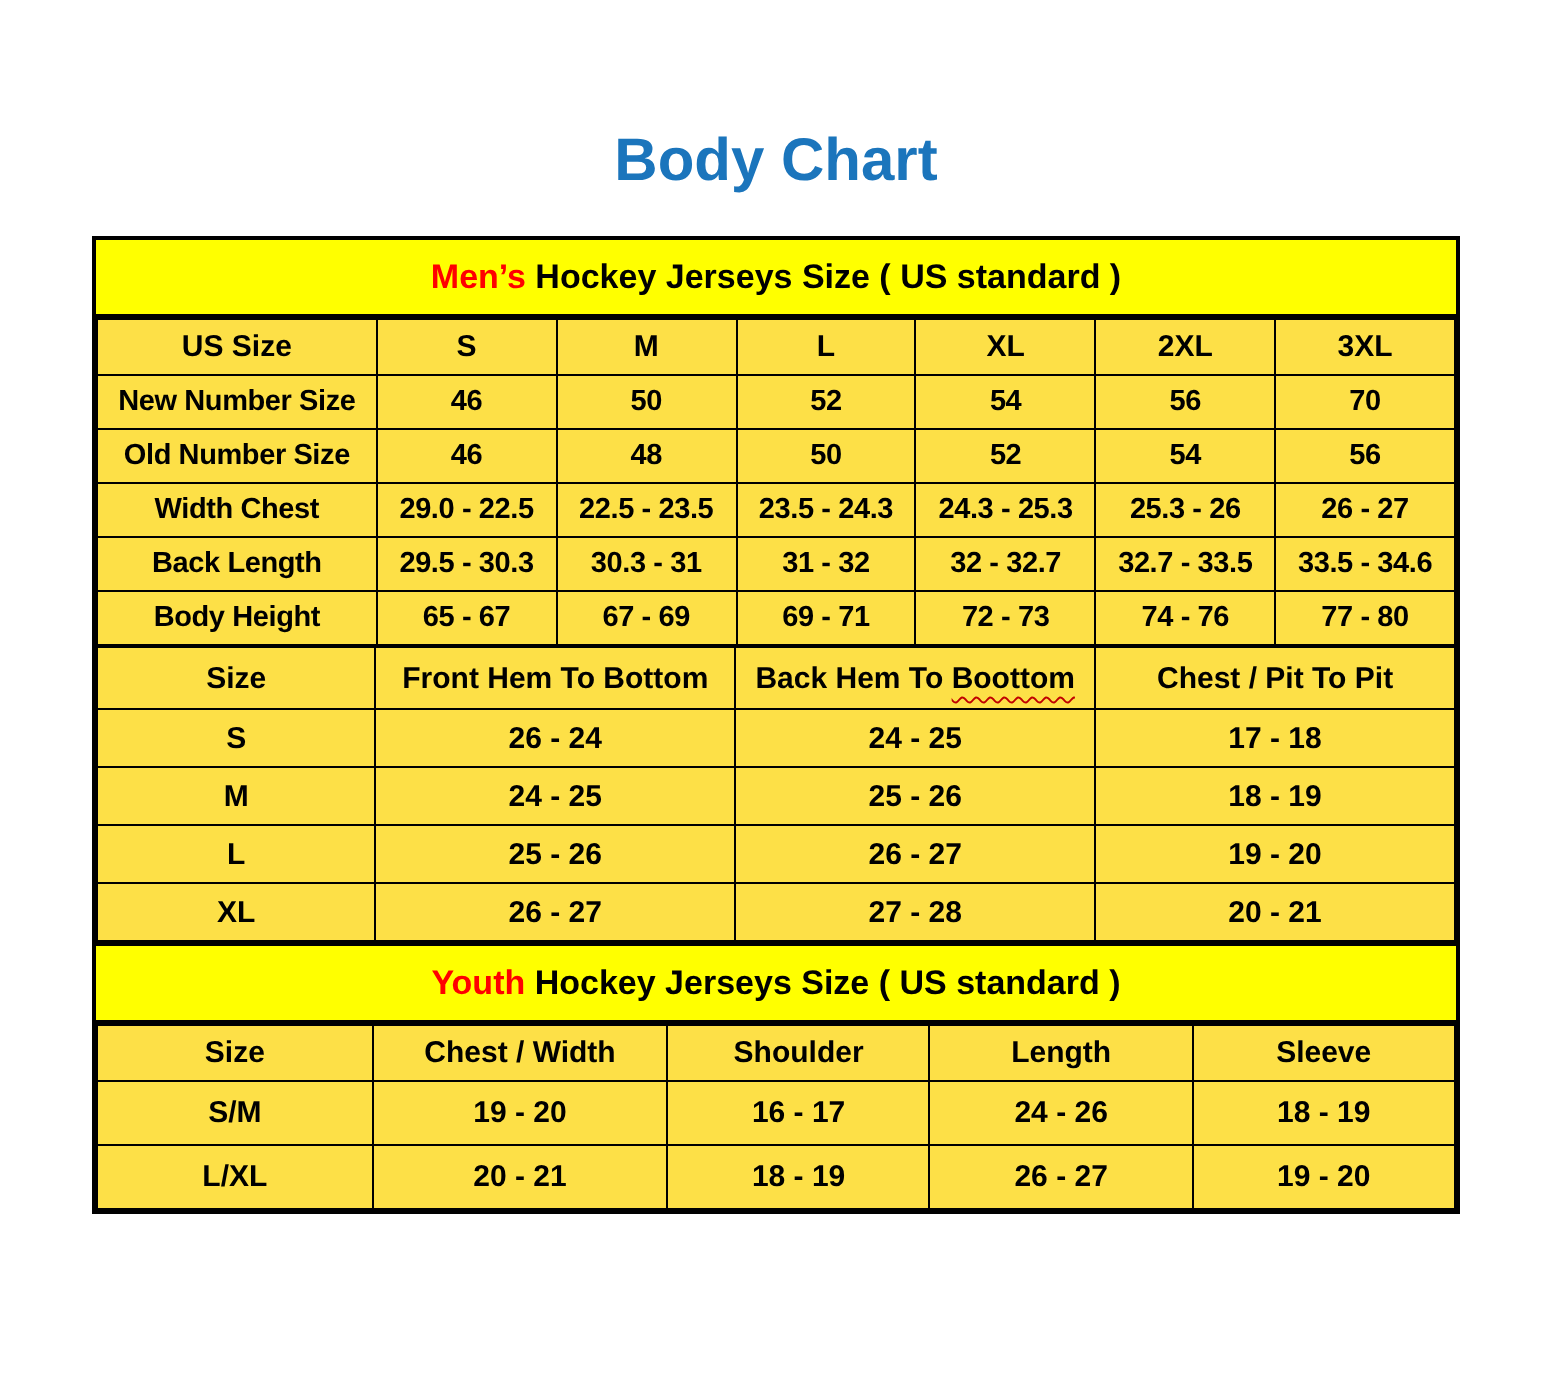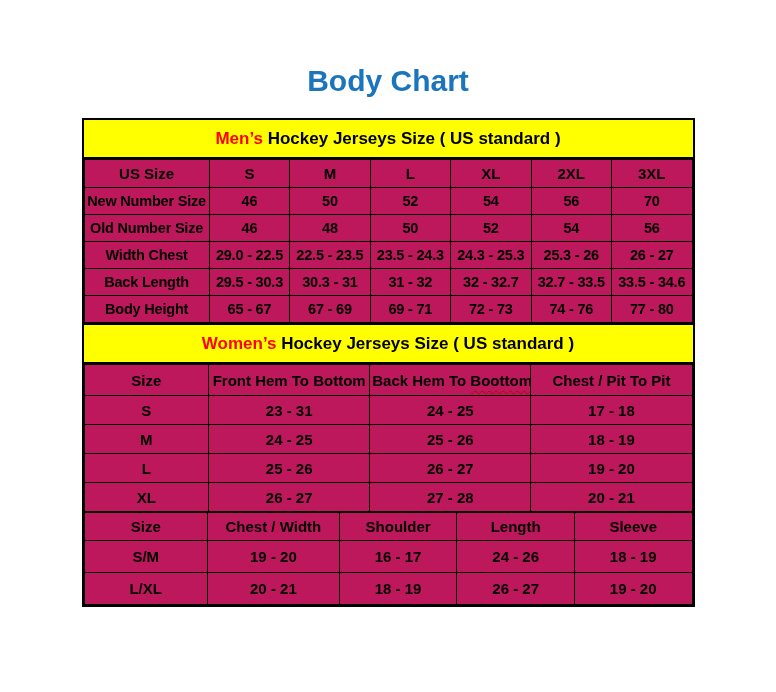--- a/index.html
+++ b/index.html
@@ -12,24 +12,24 @@
   }
   .page-title {
     margin: 64px 0 0 0;
     text-align: center;
     color: var(--title_blue, #1b75bc);
     font-size: 30px;
     font-weight: 700;
     line-height: 1.1;
   }
   .chart-wrap {
-    width: 613px;
+    width: 684px;
     margin: 21px auto 0 auto;
     border: 2px solid #000;
-    background: #be185d;
+    background: #fde047;
   }
   .section-header {
     background: var(--header_yellow, #ffff00);
     text-align: center;
     font-weight: 700;
     font-size: 17px;
     color: #000;
     padding: 9px 0 8px 0;
     border-bottom: 2px solid #000;
   }
@@ -137,34 +137,33 @@
             <td>69 - 71</td>
             <td>72 - 73</td>
             <td>74 - 76</td>
             <td>77 - 80</td>
           </tr>
         </tbody>
       </table>
   </section>
 
   <section class="size-section s-womens">
-    <div class="section-header"><span class="accent">Women’s</span><span> Hockey Jerseys Size ( US standard )</span></div>
     <table>
         <thead>
           <tr>
             <th>Size</th>
             <th>Front Hem To Bottom</th>
             <th><span>Back Hem To </span><span class="squiggle">Boottom</span></th>
             <th>Chest / Pit To Pit</th>
           </tr>
         </thead>
         <tbody>
           <tr>
             <th>S</th>
-            <td>23 - 31</td>
+            <td>26 - 24</td>
             <td>24 - 25</td>
             <td>17 - 18</td>
           </tr>
           <tr>
             <th>M</th>
             <td>24 - 25</td>
             <td>25 - 26</td>
             <td>18 - 19</td>
           </tr>
           <tr>
@@ -177,20 +176,21 @@
             <th>XL</th>
             <td>26 - 27</td>
             <td>27 - 28</td>
             <td>20 - 21</td>
           </tr>
         </tbody>
       </table>
   </section>
 
   <section class="size-section s-youth">
+    <div class="section-header"><span class="accent">Youth</span><span> Hockey Jerseys Size ( US standard )</span></div>
     <table>
         <thead>
           <tr>
             <th>Size</th>
             <th>Chest / Width</th>
             <th>Shoulder</th>
             <th>Length</th>
             <th>Sleeve</th>
           </tr>
         </thead>

